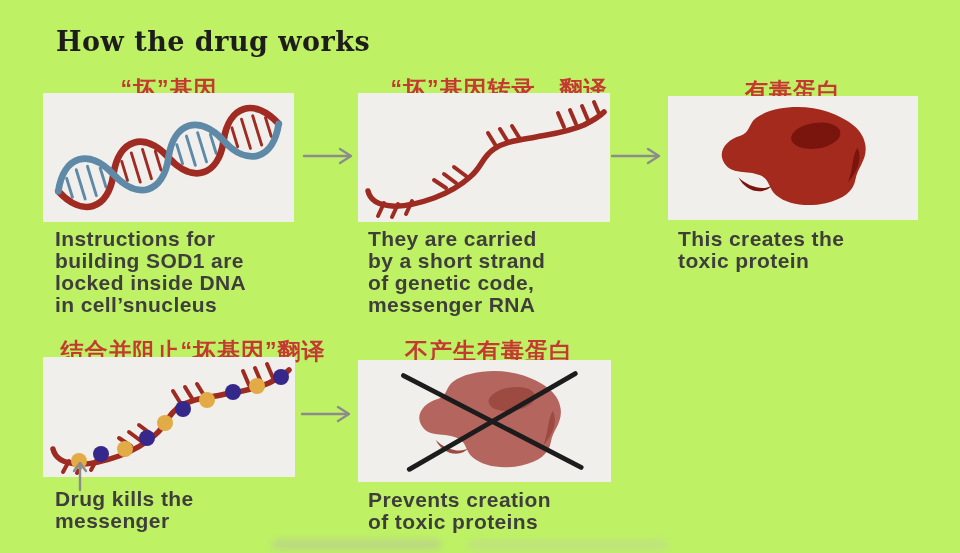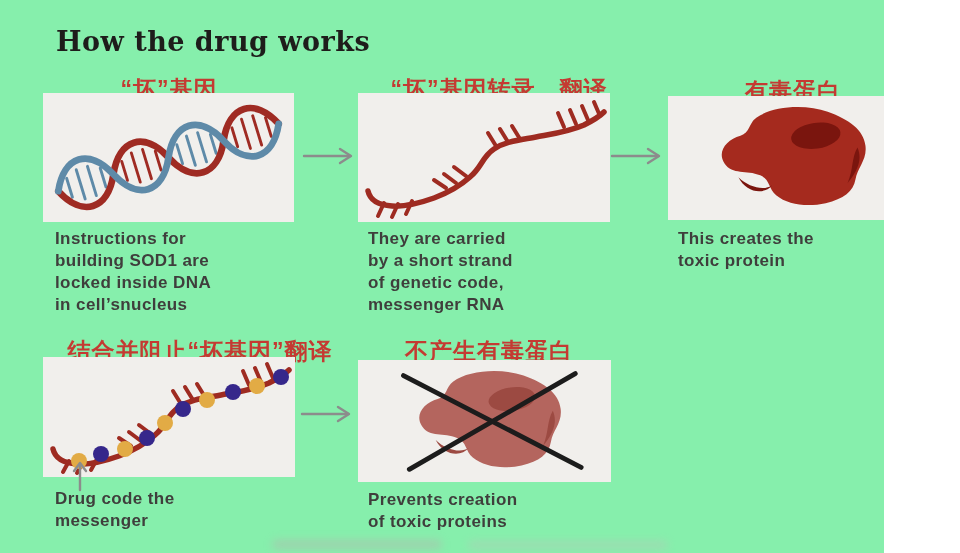--- a/index.html
+++ b/index.html
@@ -1,37 +1,37 @@
 <!DOCTYPE html>
 <html style="--label-red: #c43a32; --panel-bg: #f1efec; --caption-gray: #3f3e3c; --title-black: #1e1d1b; --arrow-gray: #8c8c8c; --helix-red: #9f2b23; --helix-blue: #5e8aa8; --strand-red: #9e2b21; --protein-red: #a52a1e; --protein-dark: #7a150e; --protein-muted: #b4655e; --protein-muted-dark: #9c4a42; --drug-yellow: #e2ab45; --drug-purple: #36278b; --cross-black: #1c1c1c;"><head>
 <meta charset="utf-8">
 <style>
   * { margin:0; padding:0; box-sizing:border-box; }
   body { background:#ffffff; }
   .canvas {
-    position:relative; width:884px; height:553px; background:#86efac;
+    position:relative; width:960px; height:553px; background:#bef264;
     overflow:hidden; font-family:"Liberation Sans", sans-serif;padding-left:36px;
   }
   .title {
     position:absolute; left:56px; top:26px;
     font-family:"DejaVu Serif", serif; font-weight:700;
     font-size:27px; color:var(--title-black); letter-spacing:0.5px;
   }
   .zh-label {
     position:absolute; transform:translateX(-50%);
     white-space:nowrap; font-weight:700; font-size:23px;
     color:var(--label-red); letter-spacing:1px;margin-top:16px;
   }
   .panel {
     position:absolute; background:var(--panel-bg);
   }
   .panel svg { display:block; width:100%; height:100%; }
   .caption {
     position:absolute; white-space:pre-line; font-weight:700;
-    font-size:17px; line-height:22px; color:var(--caption-gray);
+    font-size:21px; line-height:22px; color:var(--caption-gray);
     letter-spacing:0.4px; width:270px;
   }
   .arrow { position:absolute; }
   .s-arrow { stroke:var(--arrow-gray); stroke-width:2.4; fill:none; stroke-linecap:round; stroke-linejoin:round; }
   .s-helix-red { stroke:var(--helix-red); fill:none; stroke-linecap:round; }
   .s-helix-blue { stroke:var(--helix-blue); fill:none; stroke-linecap:round; }
   .s-strand { stroke:var(--strand-red); fill:none; stroke-linecap:round; }
   .f-protein { fill:var(--protein-red); }
   .f-protein-dark { fill:var(--protein-dark); }
   .f-muted { fill:var(--protein-muted); }
@@ -127,21 +127,21 @@
 building SOD1 are
 locked inside DNA
 in cell’snucleus</div>
   <div class="caption" style="left:368px; top:228px;">They are carried
 by a short strand
 of genetic code,
 messenger RNA</div>
   <div class="caption" style="left:678px; top:228px;">This creates the
 toxic protein</div>
 
-  <div class="zh-label" style="left:200px; top:320px;">结合并阻止“坏基因”翻译</div>
+  <div class="zh-label" style="left:193px; top:320px;">结合并阻止“坏基因”翻译</div>
   <div class="zh-label" style="left:489px; top:320px;">不产生有毒蛋白</div>
 
   <div class="panel" style="left:43px; top:357px; width:252px; height:120px;">
     <svg viewBox="0 0 252 120">
       <g class="s-strand" stroke-width="4">
         <line x1="26" y1="104" x2="20" y2="115"></line>
         <line x1="40" y1="105" x2="34" y2="116"></line>
         <line x1="54" y1="102" x2="48" y2="113"></line>
         <line x1="88" y1="89" x2="76" y2="81"></line>
         <line x1="98" y1="84" x2="86" y2="75"></line>
@@ -187,21 +187,21 @@
   <svg class="arrow" style="left:300px; top:404px;" width="58" height="20">
     <line class="s-arrow" x1="2" y1="10" x2="48" y2="10"></line>
     <polyline class="s-arrow" points="38,3 49,10 38,17"></polyline>
   </svg>
 
   <svg class="arrow" style="left:72px; top:458px;" width="16" height="34">
     <line class="s-arrow" x1="8" y1="32" x2="8" y2="8"></line>
     <polyline class="s-arrow" points="2,13 8,5 14,13"></polyline>
   </svg>
 
-  <div class="caption" style="left:55px; top:488px;">Drug code the
+  <div class="caption" style="left:55px; top:488px;">Drug kills the
 messenger</div>
   <div class="caption" style="left:368px; top:489px;">Prevents creation
 of toxic proteins</div>
 
   <div class="smudge a"></div>
   <div class="smudge b"></div>
 
 </div>
 
 </body></html>

